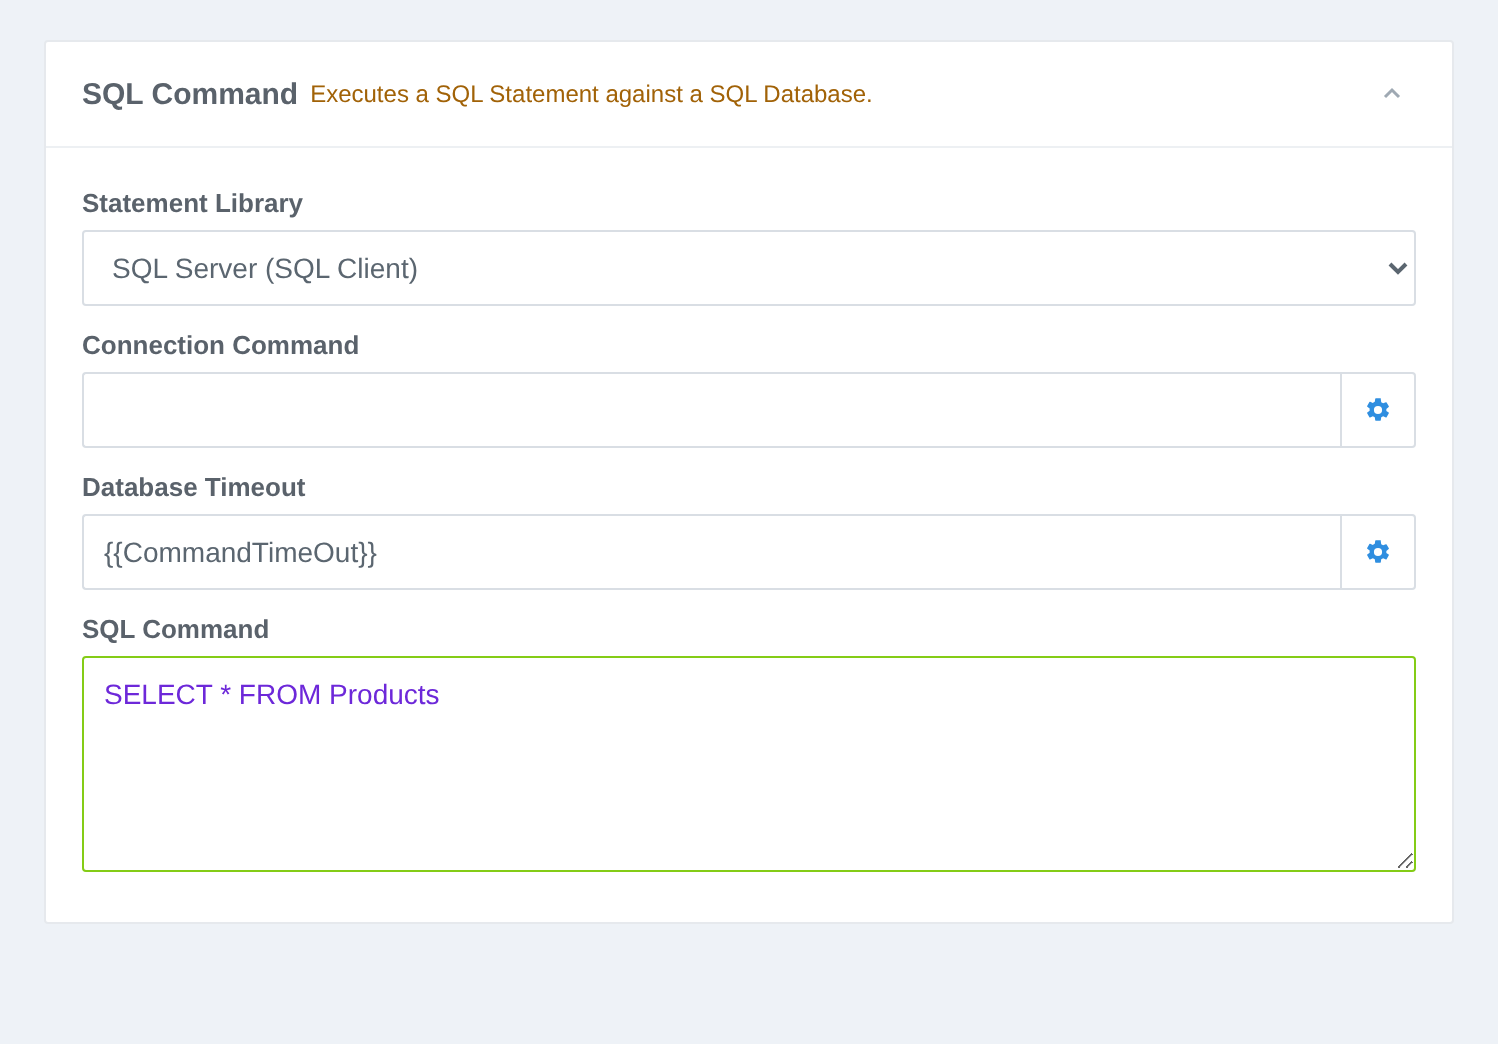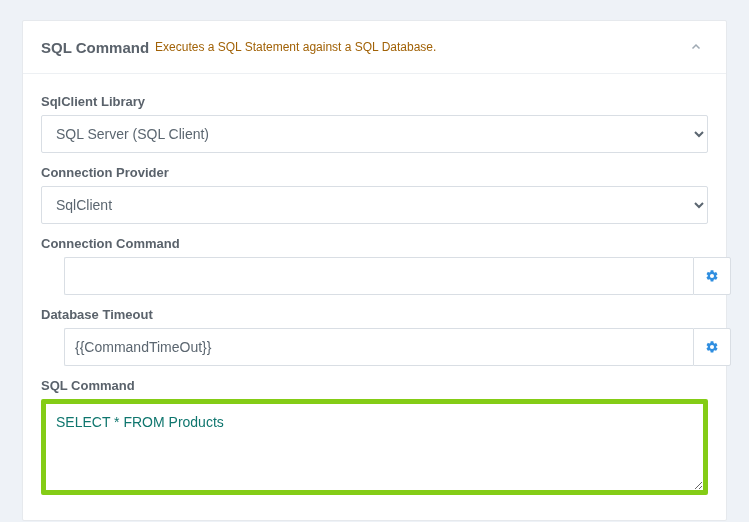--- a/index.html
+++ b/index.html
@@ -65,48 +65,47 @@
     font-family: inherit;
     font-size: 14px;
     color: #5b6670;
     padding: 0 10px;
   }
   .select { padding-right: 28px; }
   .input::placeholder { color: #9aa2aa; }
   .input-group {
     display: flex;
     width: 100%;
-    margin-left: 23px;
   }
   .input-group .input {
     flex: 1 1 auto;
     border-right: none;
     border-radius: 2px 0 0 2px;
   }
   .input-addon {
     width: 40px;
     height: 38px;
     border: 1px solid #d9dee4;
     border-radius: 0 2px 2px 0;
     background: #fff;
     display: flex;
     align-items: center;
     justify-content: center;
     cursor: pointer;
   }
   .input-addon svg { width: 14px; height: 14px; color: #2f8ee0; display:block; }
   .textarea {
     width: 100%;
-    height: 96px;
-    border: 5px solid #84cc16;
+    height: 108px;
+    border: 1px solid #84cc16;
     border-radius: 2px;
     background: #fff;
     font-family: inherit;
     font-size: 14px;
-    color: #0f766e;
+    color: #6d28d9;
     padding: 10px;
     resize: both;
   }
 </style>
 </head>
 <body>
 
 <div class="card">
   <div class="card-header">
     <span class="card-title">SQL Command</span>
@@ -114,32 +113,26 @@
     <span class="card-header-action">
       <svg viewBox="0 0 24 24" fill="none" stroke="currentColor" stroke-width="3">
         <polyline points="5 15 12 8 19 15"></polyline>
       </svg>
     </span>
   </div>
 
   <div class="card-body">
 
     <div class="form-group">
-      <label class="form-label">SqlClient Library</label>
+      <label class="form-label">Statement Library</label>
       <select class="select">
         <option>SQL Server (SQL Client)</option>
       </select>
     </div>
 
-    <div class="form-group">
-      <label class="form-label">Connection Provider</label>
-      <select class="select">
-        <option>SqlClient</option>
-      </select>
-    </div>
 
     <div class="form-group">
       <label class="form-label">Connection Command</label>
       <div class="input-group">
         <input class="input" type="text" value="" style="">
         <span class="input-addon">
           <svg viewBox="0 0 24 24" fill="currentColor">
             <path d="M19.14,12.94a7.07,7.07,0,0,0,.05-.94,7.07,7.07,0,0,0-.05-.94l2.03-1.58a.5.5,0,0,0,.12-.64l-1.92-3.32a.5.5,0,0,0-.6-.22l-2.39.96a7.22,7.22,0,0,0-1.62-.94l-.36-2.54A.5.5,0,0,0,13.9,2h-3.8a.5.5,0,0,0-.5.42L9.24,4.96a7.22,7.22,0,0,0-1.62.94l-2.39-.96a.5.5,0,0,0-.6.22L2.71,8.48a.5.5,0,0,0,.12.64l2.03,1.58a7.07,7.07,0,0,0-.05.94,7.07,7.07,0,0,0,.05.94L2.83,14.16a.5.5,0,0,0-.12.64l1.92,3.32a.5.5,0,0,0,.6.22l2.39-.96a7.22,7.22,0,0,0,1.62.94l.36,2.54a.5.5,0,0,0,.5.42h3.8a.5.5,0,0,0,.5-.42l.36-2.54a7.22,7.22,0,0,0,1.62-.94l2.39.96a.5.5,0,0,0,.6-.22l1.92-3.32a.5.5,0,0,0-.12-.64ZM12,15.5A3.5,3.5,0,1,1,15.5,12,3.5,3.5,0,0,1,12,15.5Z"></path>
           </svg>
         </span>

